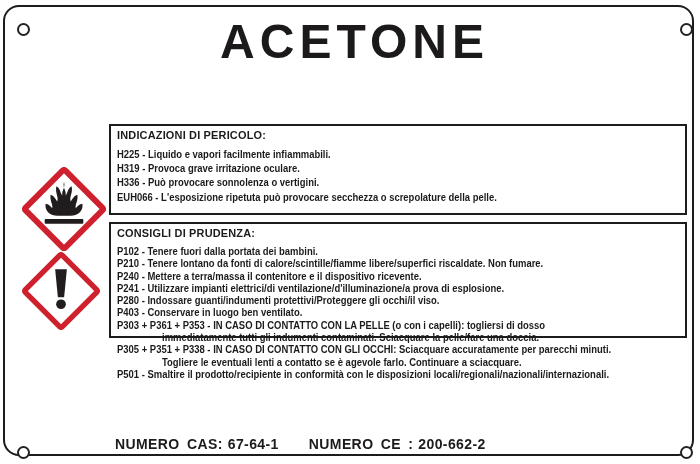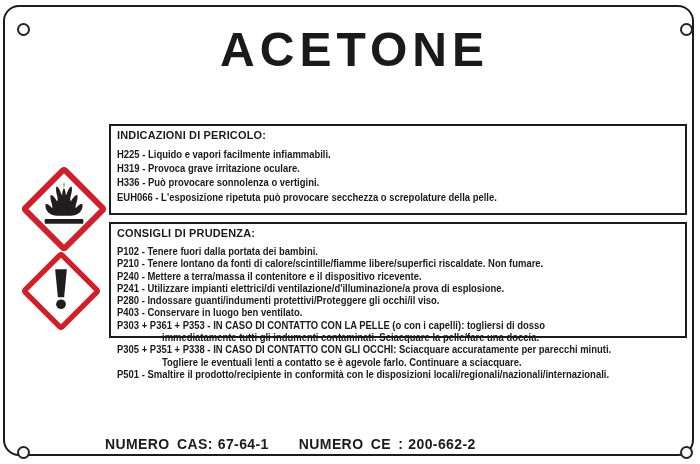--- a/index.html
+++ b/index.html
@@ -13,21 +13,21 @@
   }
   .hole{
     position:absolute;width:9px;height:9px;border:2px solid #222222;
     border-radius:50%;background:#ffffff;
   }
   .hole-tl{left:11.5px;top:15.5px;}
   .hole-tr{left:674.5px;top:15.5px;}
   .hole-bl{left:11.5px;top:438.5px;}
   .hole-br{left:674.5px;top:438.5px;}
   .title{
-    position:absolute;left:12px;right:0;top:10px;margin:8px;text-align:center;
+    position:absolute;left:12px;right:0;top:10px;margin:0;text-align:center;
     font-size:48px;line-height:50px;font-weight:700;letter-spacing:5px;color:#1c191a;
   }
   .picto{position:absolute;}
   .picto-flame{left:17px;top:160px;width:84px;height:84px;}
   .picto-excl{left:17px;top:245px;width:78px;height:78px;}
   .picto svg{display:block;width:100%;height:100%;}
   .box{
     position:absolute;left:104px;width:578px;border:2.5px solid #1c1c1c;
     background:#ffffff;box-sizing:border-box;padding:3px 6px 0 6px;
   }
@@ -38,21 +38,21 @@
     margin:0 0 5px 0;white-space:nowrap;transform:scaleX(.95);transform-origin:0 50%;
   }
   .stmt{
     font-size:10.5px;font-weight:700;white-space:nowrap;
     transform:scaleX(.9);transform-origin:0 50%;
   }
   .hazard-box .stmt{line-height:14.2px;}
   .prudenza-box .stmt{line-height:12.3px;}
   .stmt.cont{margin-left:45px;}
   .footer{
-    position:absolute;left:100px;top:429px;font-size:14px;font-weight:700;
+    position:absolute;left:110px;top:429px;font-size:14px;font-weight:700;
     letter-spacing:.4px;word-spacing:3px;white-space:nowrap;
   }
   .footer .val{margin-left:5px;}
   .footer .gap{margin-left:30px;}
 </style>
 </head>
 <body>
 
 <div class="canvas">
   <div class="panel">

